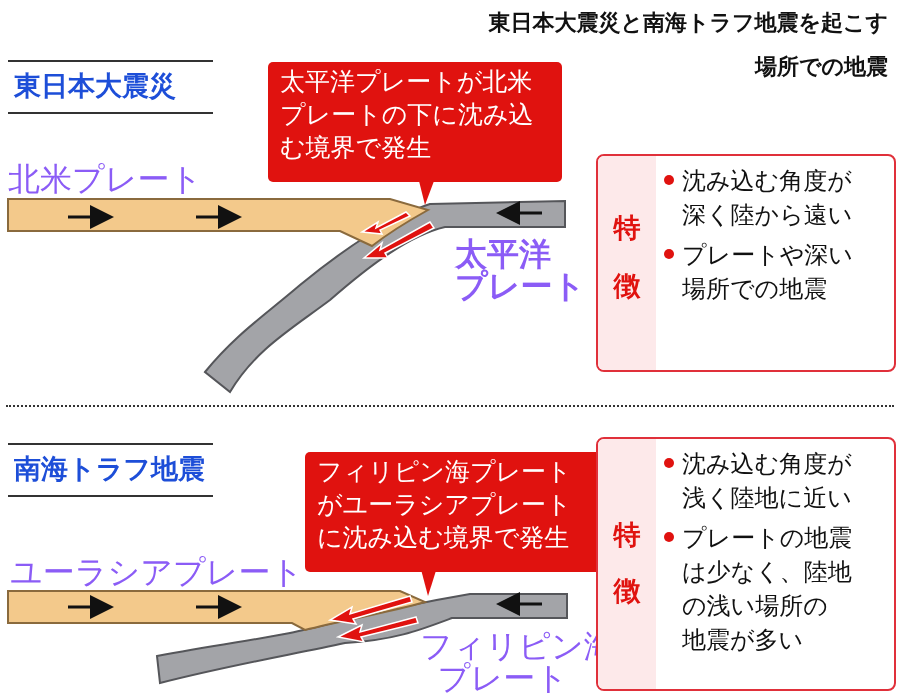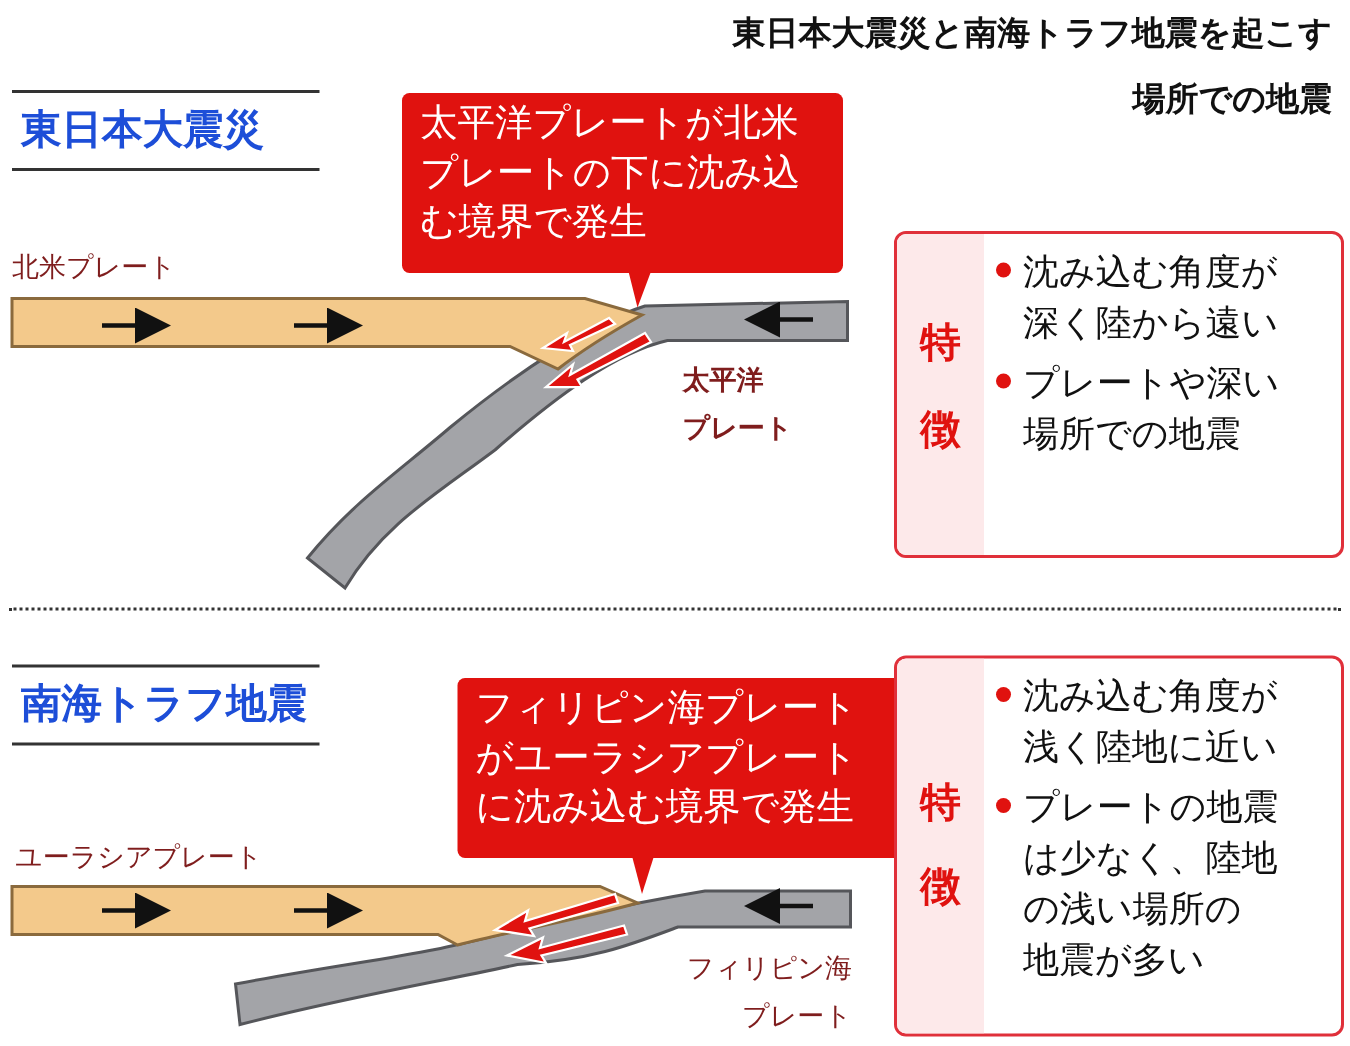--- a/index.html
+++ b/index.html
@@ -8,21 +8,21 @@
   .title { position:absolute; right:12px; text-align:right; font-weight:bold; font-size:22px;
            line-height:38px; letter-spacing:0px; color:#111; }
   .title .l1 { position:absolute; right:0; top:0; white-space:nowrap; }
   .title .l2 { position:absolute; right:0; top:44px; white-space:nowrap; }
   .section-label { position:absolute; font-weight:bold; font-size:27px; color:#1d4ed8;
                    border-top:2px solid #333; border-bottom:2px solid #333;
                    padding:6px 4px 8px 6px; white-space:nowrap; }
   .callout { position:absolute; background:#e0120f; color:#fff; border-radius:5px;
              font-size:25px; line-height:33px; padding:3px 10px 18px 12px; white-space:nowrap; }
   .callout .line { display:block; }
-  .plate-label { position:absolute; font-size:18px; color:#7f1d1d; white-space:nowrap; line-height:32px; }
+  .plate-label { position:absolute; font-size:32px; color:#8b5cf6; white-space:nowrap; line-height:32px; }
   .plate-label .line { display:block; }
   .feat-box { position:absolute; border:2px solid #e0303a; border-radius:8px; background:#fff; overflow:hidden; }
   .feat-side { position:absolute; left:0; top:0; bottom:0; width:58px; background:#fde9ea; }
   .feat-side .ch { position:absolute; left:0; width:58px; text-align:center; color:#e0120f;
                    font-weight:bold; font-size:27px; }
   .feat-list { position:absolute; left:62px; top:8px; right:6px; margin:0; padding:0; list-style:none; }
   .feat-list li { position:relative; padding-left:22px; font-size:24px; line-height:34px; color:#111; margin-bottom:6px; }
   .feat-list li .bullet { position:absolute; left:4px; top:11px; width:10px; height:10px; border-radius:50%; background:#e0120f; }
   .feat-list li .line { display:block; white-space:nowrap; }
   .divider { position:absolute; left:6px; right:6px; top:405px; border-top:2px dotted #333; }

